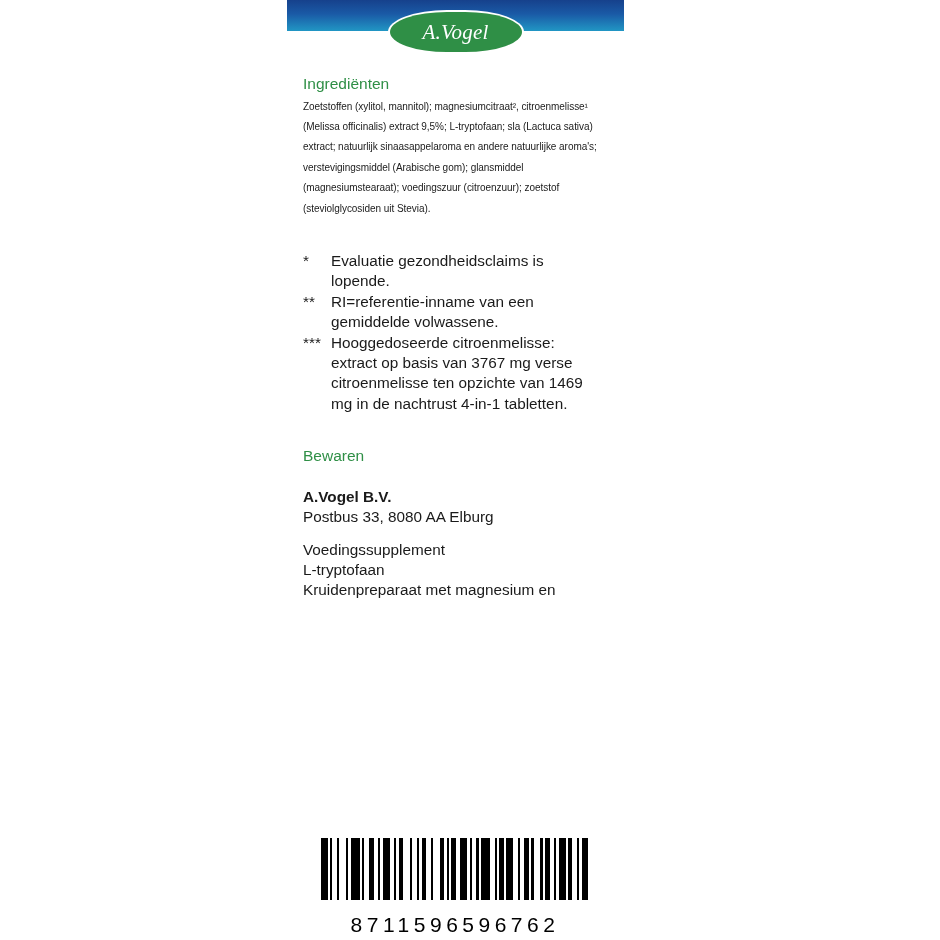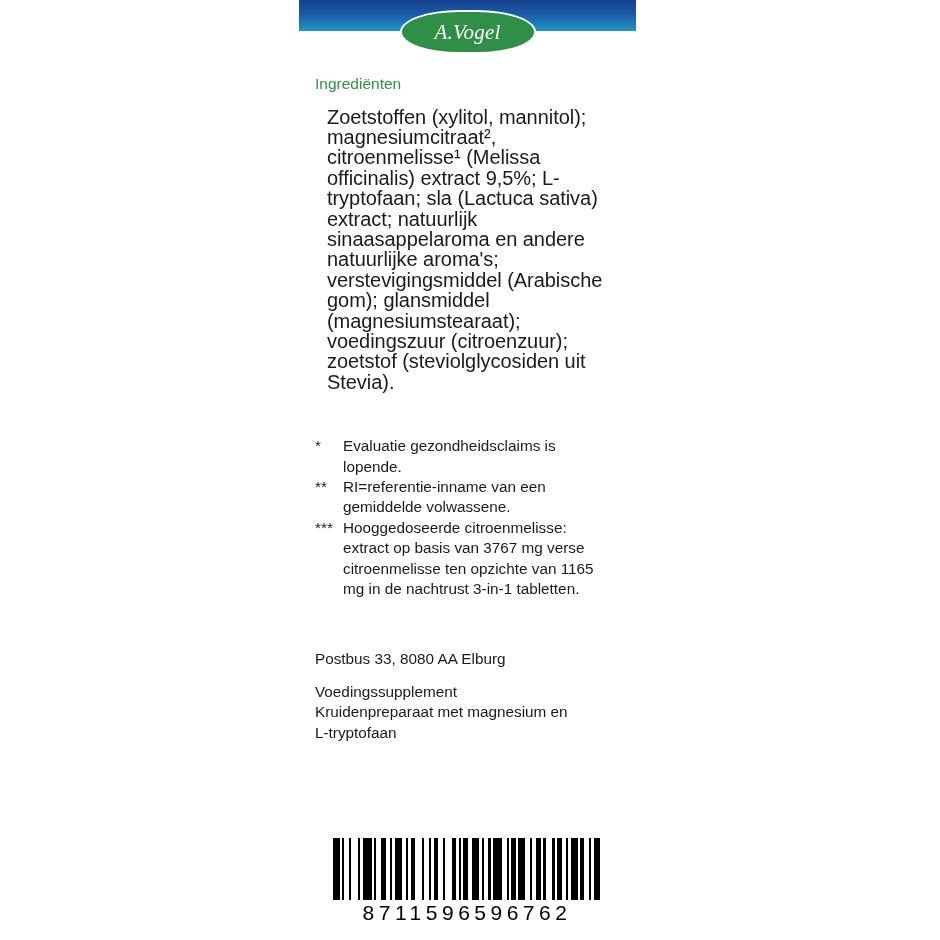--- a/index.html
+++ b/index.html
@@ -8,21 +8,21 @@
     background: #ffffff;
   }
   body {
     width: 940px;
     height: 940px;
     font-family: "Liberation Sans", sans-serif;
     overflow: hidden;
   }
   #package {
     position: absolute;
-    left: 299px;
+    left: 287px;
     top: 0px;
     width: 337px;
     height: 829px;
     background: #ffffff;
     box-sizing: border-box;
   }
   
   .band {
     position: absolute;
     left: 0;
@@ -75,22 +75,22 @@
     width: 300px;
     color: #1a1a1a;
   }
   .sec-head {
     color: #2f8f46;
     font-size: 15.5px;
     margin: 0 0 2px 0;
     line-height: 20.5px;
   }
   p.body {
-    margin: 12px;
-    font-size: 20px;
+    margin: 0;
+    font-size: 10px;
     line-height: 20.4px;
     letter-spacing: -0.05px;
   }
   .gap-lg { height: 18px; }
   .gap-md { height: 16px; }
   .gap-sm { height: 12px; }
   .notes {
     font-size: 15.3px;
     line-height: 20.4px;
   }
@@ -118,21 +118,21 @@
   }
   .barcode {
     height: 62px;
     width: 268px;
     margin: 0 auto;
     display: flex;
     align-items: flex-end;
     gap: 0;
   }
   .barcode-digits {
-    margin-top: 1px;
+    margin-top: 13px;
     text-align: center;
     font-family: "Liberation Sans", sans-serif;
     font-size: 21px;
     letter-spacing: 4.5px;
     color: #000;
     font-weight: 500;
   }
 </style>
 </head>
 <body>
@@ -159,38 +159,40 @@
       <div class="note-row">
         <span class="note-mark">*</span>
         <span class="note-text">Evaluatie gezondheidsclaims is lopende.</span>
       </div>
       <div class="note-row">
         <span class="note-mark">**</span>
         <span class="note-text">RI=referentie-inname van een gemiddelde volwassene.</span>
       </div>
       <div class="note-row">
         <span class="note-mark wide">***</span>
-        <span class="note-text">Hooggedoseerde citroenmelisse: extract op basis van 3767 mg verse citroenmelisse ten opzichte van 1165 mg in de nachtrust 3-in-1 tabletten.</span>
-      </div>
-    </div>
-
-    <div class="gap-md"></div>
-
-    <div class="gap-md"></div>
+        <span class="note-text">Hooggedoseerde citroenmelisse: extract op basis van 3767 mg verse citroenmelisse ten opzichte van 1469 mg in de nachtrust 4-in-1 tabletten.</span>
+      </div>
+    </div>
+
+    <div class="gap-md"></div>
+
+    <div class="gap-md"></div>
+    <div class="sec-head">Bewaren</div>
 
     <div class="gap-lg"></div>
     <div class="addr">
+      <div class="addr-name">A.Vogel B.V.</div>
       <div>Postbus 33, 8080 AA  Elburg</div>
     </div>
 
     <div class="gap-sm"></div>
     <div class="addr">
       <div>Voedingssupplement</div>
+      <div>L-tryptofaan</div>
       <div>Kruidenpreparaat met magnesium en</div>
-      <div>L-tryptofaan</div>
     </div>
   </div>
 
   <div class="barcode-wrap">
     <div class="barcode" id="barcode-bars">
         <div style="width: 6.87179px; height: 100%; background: rgb(0, 0, 0);"></div>
         <div style="width: 2.2906px; height: 100%; background: transparent;"></div>
         <div style="width: 2.2906px; height: 100%; background: rgb(0, 0, 0);"></div>
         <div style="width: 4.5812px; height: 100%; background: transparent;"></div>
         <div style="width: 2.2906px; height: 100%; background: rgb(0, 0, 0);"></div>

